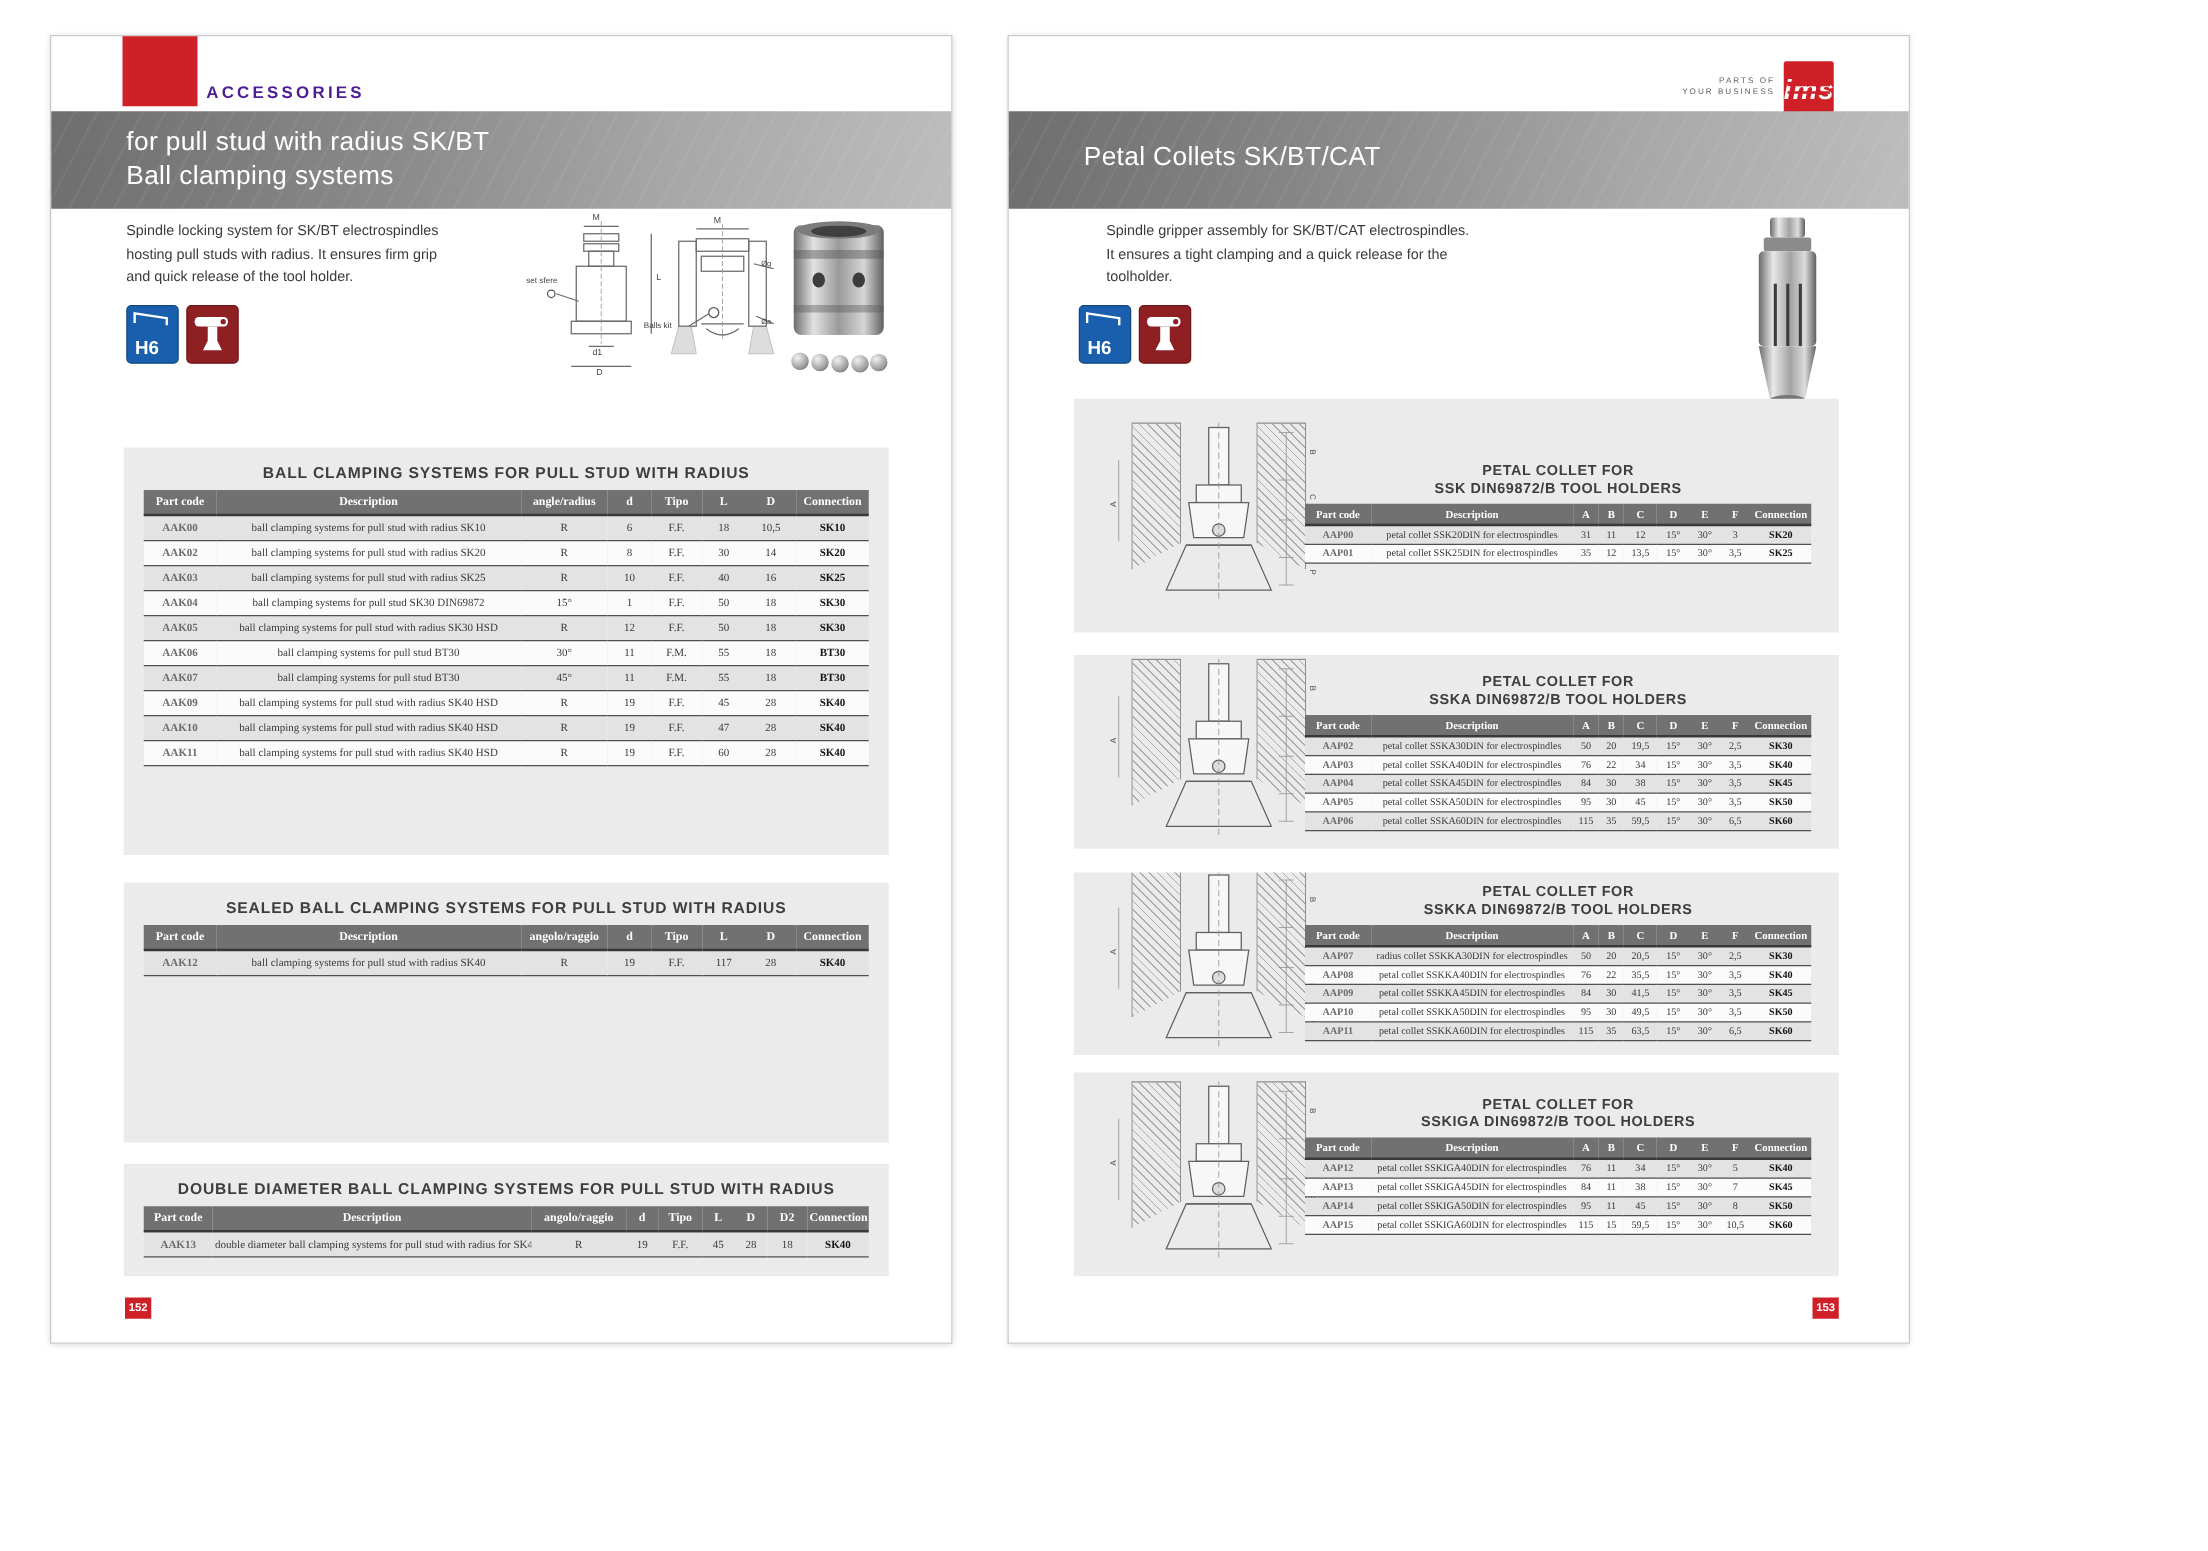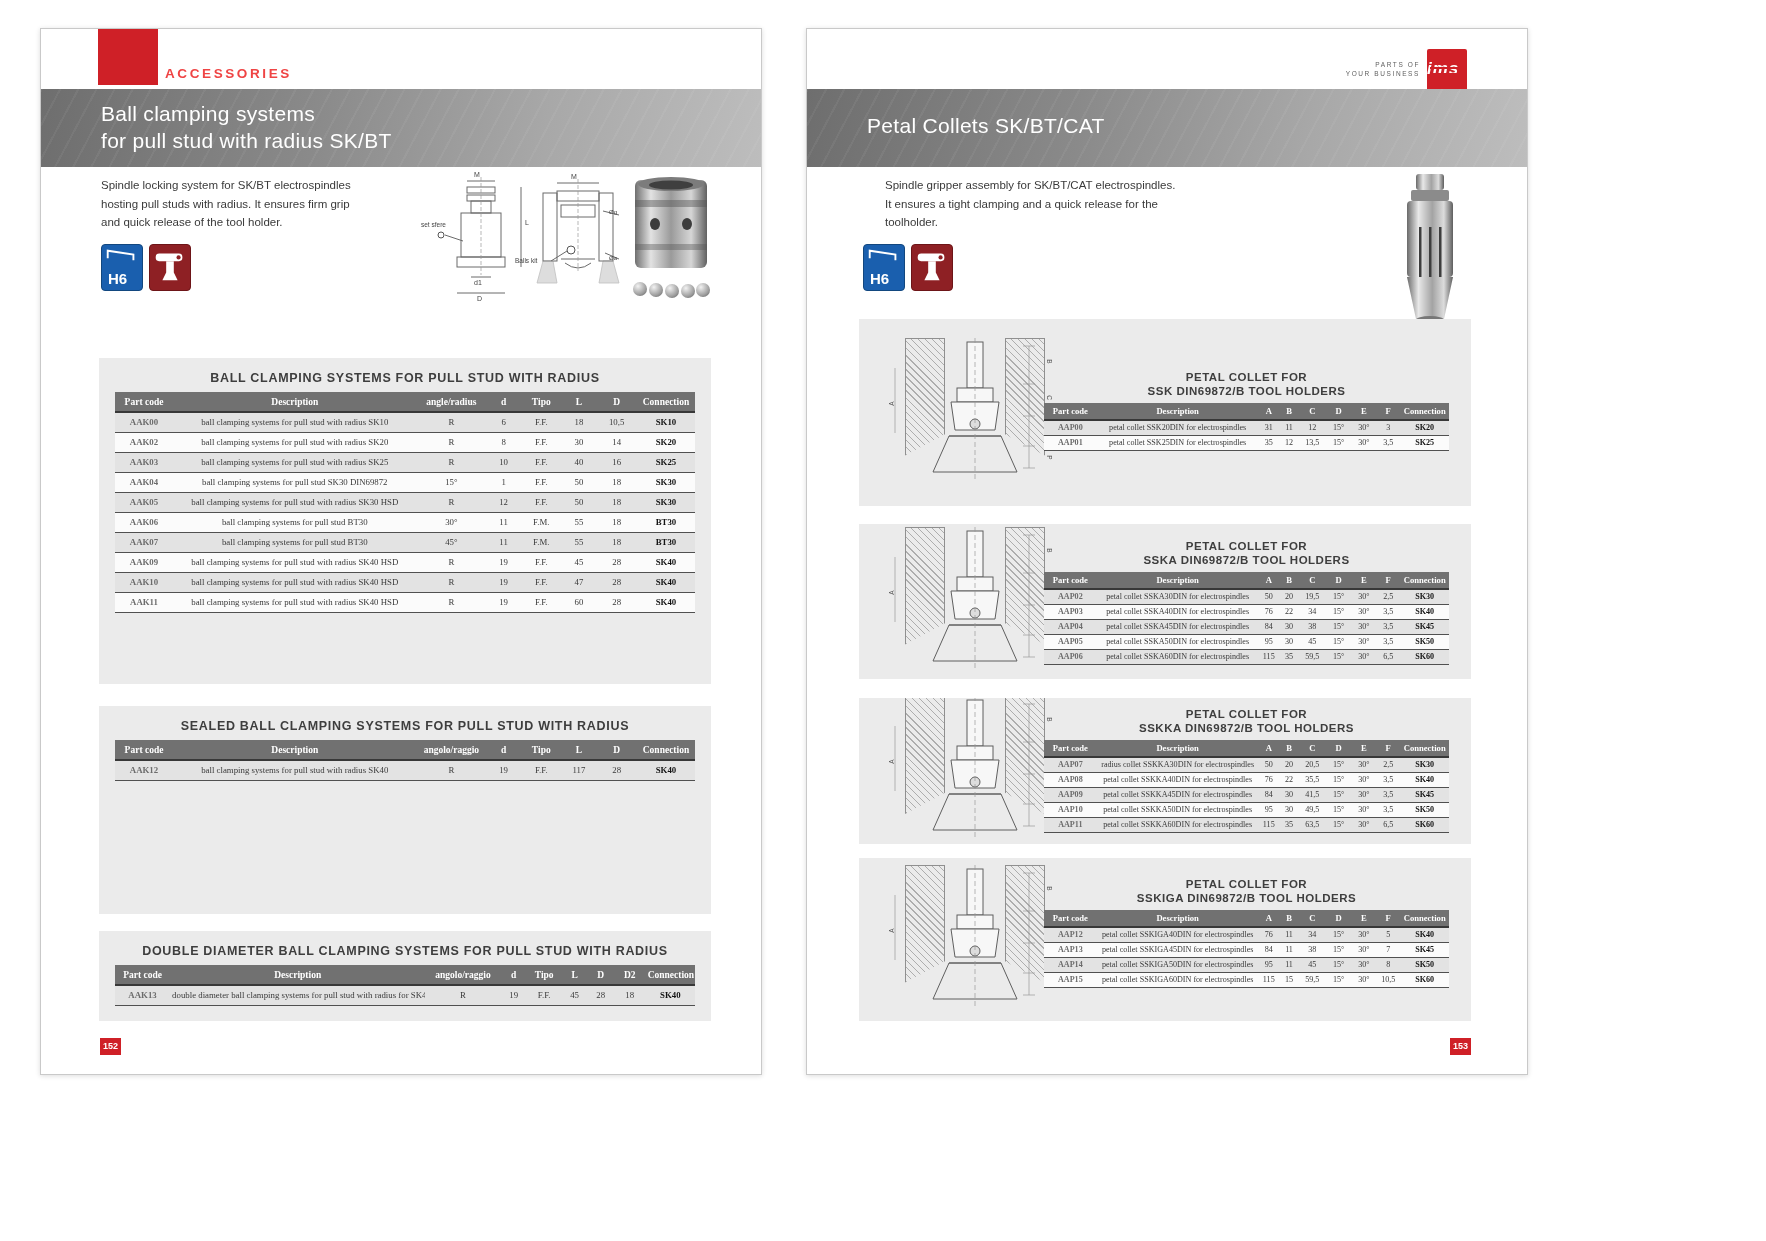--- a/index.html
+++ b/index.html
@@ -4,21 +4,21 @@
 <style>
   * { box-sizing: border-box; margin: 0; padding: 0; }
   html,body { width:1766px; height:1241px; background:#ffffff; font-family:"Liberation Sans","DejaVu Sans",sans-serif; position:relative; overflow:hidden; }
 
   .page { position:absolute; top:28px; width:722px; height:1047px; background:#fff; border:1px solid #c9c9c9; box-shadow:0 1px 5px rgba(0,0,0,.14); }
   .page-left  { left:40px; }
   .page-right { left:806px; }
 
   
   .red-square { position:absolute; left:57px; top:0; width:60px; height:56px; background:#cf2027; }
-  .eyebrow { position:absolute; left:124px; top:37px; font-size:13.5px; font-weight:700; letter-spacing:2.6px; color:#ef4444; }
+  .eyebrow { position:absolute; left:124px; top:37px; font-size:13.5px; font-weight:700; letter-spacing:2.6px; color:#4c1d95; }
 
   .banner { position:absolute; left:0; right:0; top:60px; height:78px;
             background:linear-gradient(97deg,#6e6e6e 0%,#8a8a8a 38%,#a8a8a8 70%,#bdbdbd 100%); overflow:hidden; }
   .banner::after { content:""; position:absolute; inset:0;
             background:repeating-linear-gradient(118deg, rgba(255,255,255,.05) 0 2px, rgba(0,0,0,0) 2px 16px); }
   .banner-text { position:relative; z-index:2; color:#fff; padding:11px 0 0 60px; font-size:21px; line-height:27px; font-weight:400; letter-spacing:.3px; }
   .banner-r .banner-text { padding-top:23px; }
 
   .intro { position:absolute; left:60px; top:147px; font-size:11.5px; line-height:18.5px; color:#3a3a3a; }
   .intro span { display:block; }
@@ -28,21 +28,21 @@
   .badge-h6 { left:60px; background:#1a5fae; border:1px solid #12477f; }
   .badge-h6 svg { position:absolute; inset:0; }
   .badge-h6 .h6-label { position:absolute; left:6px; bottom:3px; color:#fff; font-size:15px; font-weight:700; }
   .badge-t { left:108px; background:#8e2024; border:1px solid #6d1518; }
   .badge-t svg { position:absolute; inset:0; }
 
   
   .brand-tagline { position:absolute; left:455px; top:31px; width:158px; text-align:right; font-size:6.5px; letter-spacing:1.6px; color:#5f5f5f; line-height:9px; }
   .brand-tagline span { display:block; }
   .brand-logo { position:absolute; left:620px; top:20px; width:40px; height:42px; background:#cf2027; border-radius:2px; }
-  .brand-logo .brand-name { position:absolute; left:0; right:0; top:10px; text-align:left; color:#fff; font-size:17px; font-weight:700; font-style:italic; letter-spacing:1px; }
+  .brand-logo .brand-name { position:absolute; left:0; right:0; top:10px; text-align:center; color:#fff; font-size:22px; font-weight:700; font-style:italic; letter-spacing:1px; }
   .brand-logo .logo-line { position:absolute; left:3px; right:3px; height:1.5px; background:#cf2027; z-index:3; }
   .brand-logo .ll1 { top:18px; } .brand-logo .ll2 { top:24px; }
 
   
   .panel { position:absolute; left:58px; width:612px; background:#ebebeb; overflow:hidden; }
   .page-right .panel { left:52px; }
   .lpanel-title { text-align:center; padding-top:13px; font-size:12.5px; font-weight:700; letter-spacing:.7px; color:#3e3e3e; }
   table { border-collapse:collapse; table-layout:fixed;font-family:Liberation Serif, serif; }
   .ltbl { width:calc(100% - 32px); margin:7px 16px 0; }
   th { background:#717171; color:#fff; font-weight:700; text-align:center; padding:0 2px; border-bottom:2px solid #383838; }
@@ -95,22 +95,22 @@
 </style>
 </head>
 <body>
 
 <section class="page page-left">
   <div class="red-square"></div>
   <div class="eyebrow">ACCESSORIES</div>
 
   <div class="banner">
     <div class="banner-text">
+      <span style="display:block">for pull stud with radius SK/BT</span>
       <span style="display:block">Ball clamping systems</span>
-      <span style="display:block">for pull stud with radius SK/BT</span>
     </div>
   </div>
 
   <div class="intro">
     <span>Spindle locking system for SK/BT electrospindles</span>
     <span>hosting pull studs with radius. It ensures firm grip</span>
     <span>and quick release of the tool holder.</span>
   </div>
 
   <div class="badge badge-h6">

